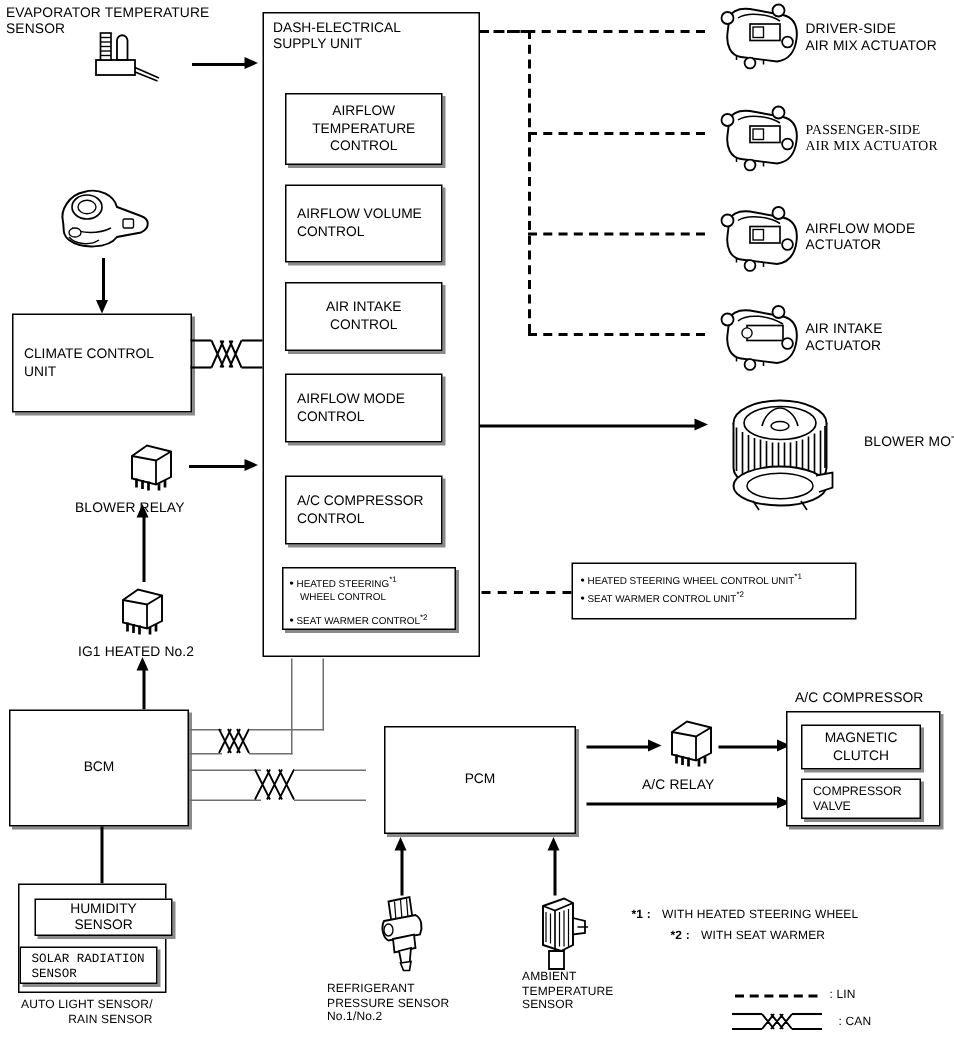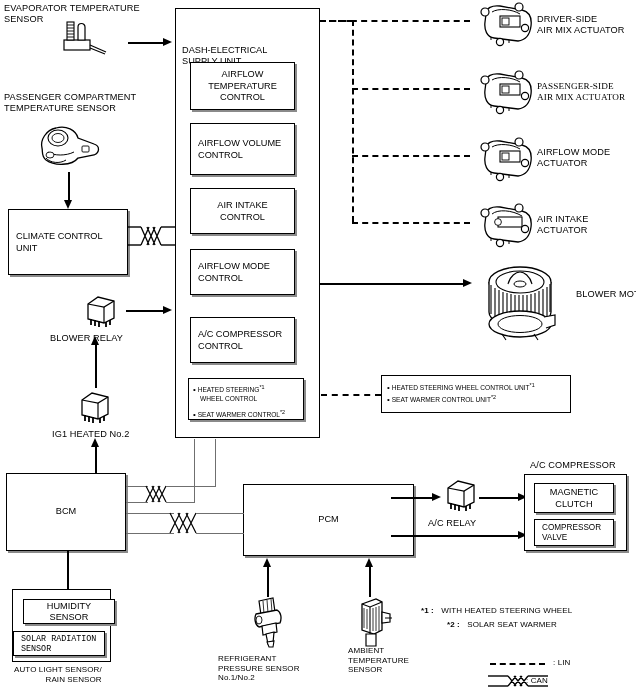--- a/index.html
+++ b/index.html
@@ -6,21 +6,21 @@
   body{width:636px;height:693px;position:relative;
        font-family:"Liberation Sans","DejaVu Sans",sans-serif;
        color:#000;-webkit-font-smoothing:none;}
   #root{position:absolute;left:0;top:0;width:636px;height:693px;overflow:hidden;}
 
   .lbl{position:absolute;font-size:9.2px;line-height:11px;letter-spacing:.1px;white-space:pre;}
   .lbl.sm{font-size:8px;line-height:9.6px;}
 
   .box{position:absolute;border:1.6px solid #000;background:#fff;box-sizing:border-box;}
   .box.thin{border-width:1.2px;}
-  .box .cap{position:absolute;left:6px;top:4px;font-size:9.2px;line-height:11px;white-space:pre;margin-top:32px;}
+  .box .cap{position:absolute;left:6px;top:4px;font-size:9.2px;line-height:11px;white-space:pre;}
   .boxtxt{position:absolute;left:0;right:0;top:50%;transform:translateY(-50%);
           text-align:center;font-size:9.2px;line-height:11.5px;white-space:pre;}
   .boxtxt.lft{text-align:left;left:7px;right:3px;}
 
   
   .sh{box-shadow:2px 2px 0 0 #8a8a8a;}
 
   .line{position:absolute;background:#000;}
   .h{height:1.5px;}
   .v{width:1.5px;}
@@ -60,22 +60,20 @@
       </g>
       <path d="M24,22 L24,9 a3.5,3.5 0 0 1 7,0 L31,22 Z" fill="#fff" stroke="#000" stroke-width="1.2"></path>
       <path d="M36,27 L52,34" stroke="#000" stroke-width="1.1" fill="none"></path>
       <path d="M36,30 L51,36" stroke="#000" stroke-width="1.1" fill="none"></path>
     </svg>
   </div>
 
   <div class="line h" style="left:128px;top:42px;width:36px;"></div>
   <div class="arrow ar" style="left:163px;top:38px;"></div>
 
-  <div class="lbl" style="left:4px;top:92px;">PASSENGER COMPARTMENT
-TEMPERATURE SENSOR</div>
 
   <div class="icon" style="left:36px;top:122px;">
     <svg width="70" height="48" viewBox="0 0 70 48">
       <path d="M6,26 C4,18 10,8 20,6 C30,3 40,8 42,16 L58,22 C64,24 64,30 58,33 L42,36 C36,44 18,44 10,38 C5,34 7,30 6,26 Z" fill="#fff" stroke="#000" stroke-width="1.3"></path>
       <ellipse cx="22" cy="16" rx="10" ry="8" fill="#fff" stroke="#000" stroke-width="1.1"></ellipse>
       <ellipse cx="22" cy="16" rx="6" ry="4.5" fill="#fff" stroke="#000" stroke-width="0.9"></ellipse>
       <path d="M12,30 C18,34 30,34 38,30" fill="none" stroke="#000" stroke-width="1"></path>
       <rect x="46" y="24" width="7" height="6" rx="1" fill="#fff" stroke="#000" stroke-width="0.9"></rect>
       <path d="M10,36 C14,41 24,42 30,38" fill="none" stroke="#000" stroke-width="1"></path>
       <ellipse cx="14" cy="33" rx="4" ry="3" fill="#fff" stroke="#000" stroke-width="0.9"></ellipse>
@@ -289,21 +287,21 @@
       <path d="M62,55 L73,53 L73,63 L64,66" fill="#fff" stroke="#000" stroke-width="1.2"></path>
       <path d="M20,72 L24,78 M52,72 L56,78" stroke="#000" stroke-width="1.1"></path>
     </svg>
   </div>
   <div class="lbl" style="left:576px;top:289px;">BLOWER MOTOR</div>
 
   <div class="box sh" style="left:6px;top:473px;width:120px;height:78px;">
     <div class="boxtxt">BCM</div>
   </div>
 
-  <div class="box sh" style="left:243px;top:484px;width:171px;height:72px;">
+  <div class="box sh" style="left:256px;top:484px;width:128px;height:72px;">
     <div class="boxtxt">PCM</div>
   </div>
 
   <div class="gl gh" style="left:126px;top:486px;width:22px;"></div>
   <div class="gl gh" style="left:126px;top:502px;width:22px;"></div>
   <div class="icon" style="left:146px;top:480px;">
     <svg width="36" height="30" viewBox="0 0 36 30">
       <path d="M0,6 L8,22 M0,22 L8,6 M6,6 L14,22 M6,22 L14,6 M12,6 L20,22 M12,22 L20,6" stroke="#000" stroke-width="1.2" fill="none"></path>
     </svg>
   </div>
@@ -413,30 +411,30 @@
 CLUTCH</div>
     </div>
   </div>
 
   <div style="position:absolute;left:421px;top:599px;">
     <span class="lbl sm" style="position:static;font-weight:bold;">*1 :</span>
     <span class="lbl sm" style="position:static;margin-left:3px;">WITH HEATED STEERING WHEEL</span>
   </div>
   <div style="position:absolute;left:447px;top:613px;">
     <span class="lbl sm" style="position:static;font-weight:bold;">*2 :</span>
-    <span class="lbl sm" style="position:static;margin-left:3px;">SOLAR SEAT WARMER</span>
+    <span class="lbl sm" style="position:static;margin-left:3px;">WITH SEAT WARMER</span>
   </div>
 
   <div class="dashh" style="left:490px;top:663px;width:55px;"></div>
   <div class="lbl sm" style="left:553px;top:658px;">: LIN</div>
 
   <div class="icon" style="left:488px;top:672px;">
     <svg width="60" height="18" viewBox="0 0 60 18">
       <line x1="0" y1="4" x2="20" y2="4" stroke="#000" stroke-width="1.4"></line>
       <line x1="0" y1="14" x2="20" y2="14" stroke="#000" stroke-width="1.4"></line>
       <line x1="40" y1="4" x2="60" y2="4" stroke="#000" stroke-width="1.4"></line>
       <line x1="40" y1="14" x2="60" y2="14" stroke="#000" stroke-width="1.4"></line>
       <path d="M20,4 L28,14 M20,14 L28,4 M26,4 L34,14 M26,14 L34,4 M32,4 L40,14 M32,14 L40,4" stroke="#000" stroke-width="1.3" fill="none"></path>
     </svg>
   </div>
-  <div class="lbl sm" style="left:526px;top:676px;">: CAN</div>
+  <div class="lbl sm" style="left:559px;top:676px;">: CAN</div>
 
 </div>
 
 </body></html>

